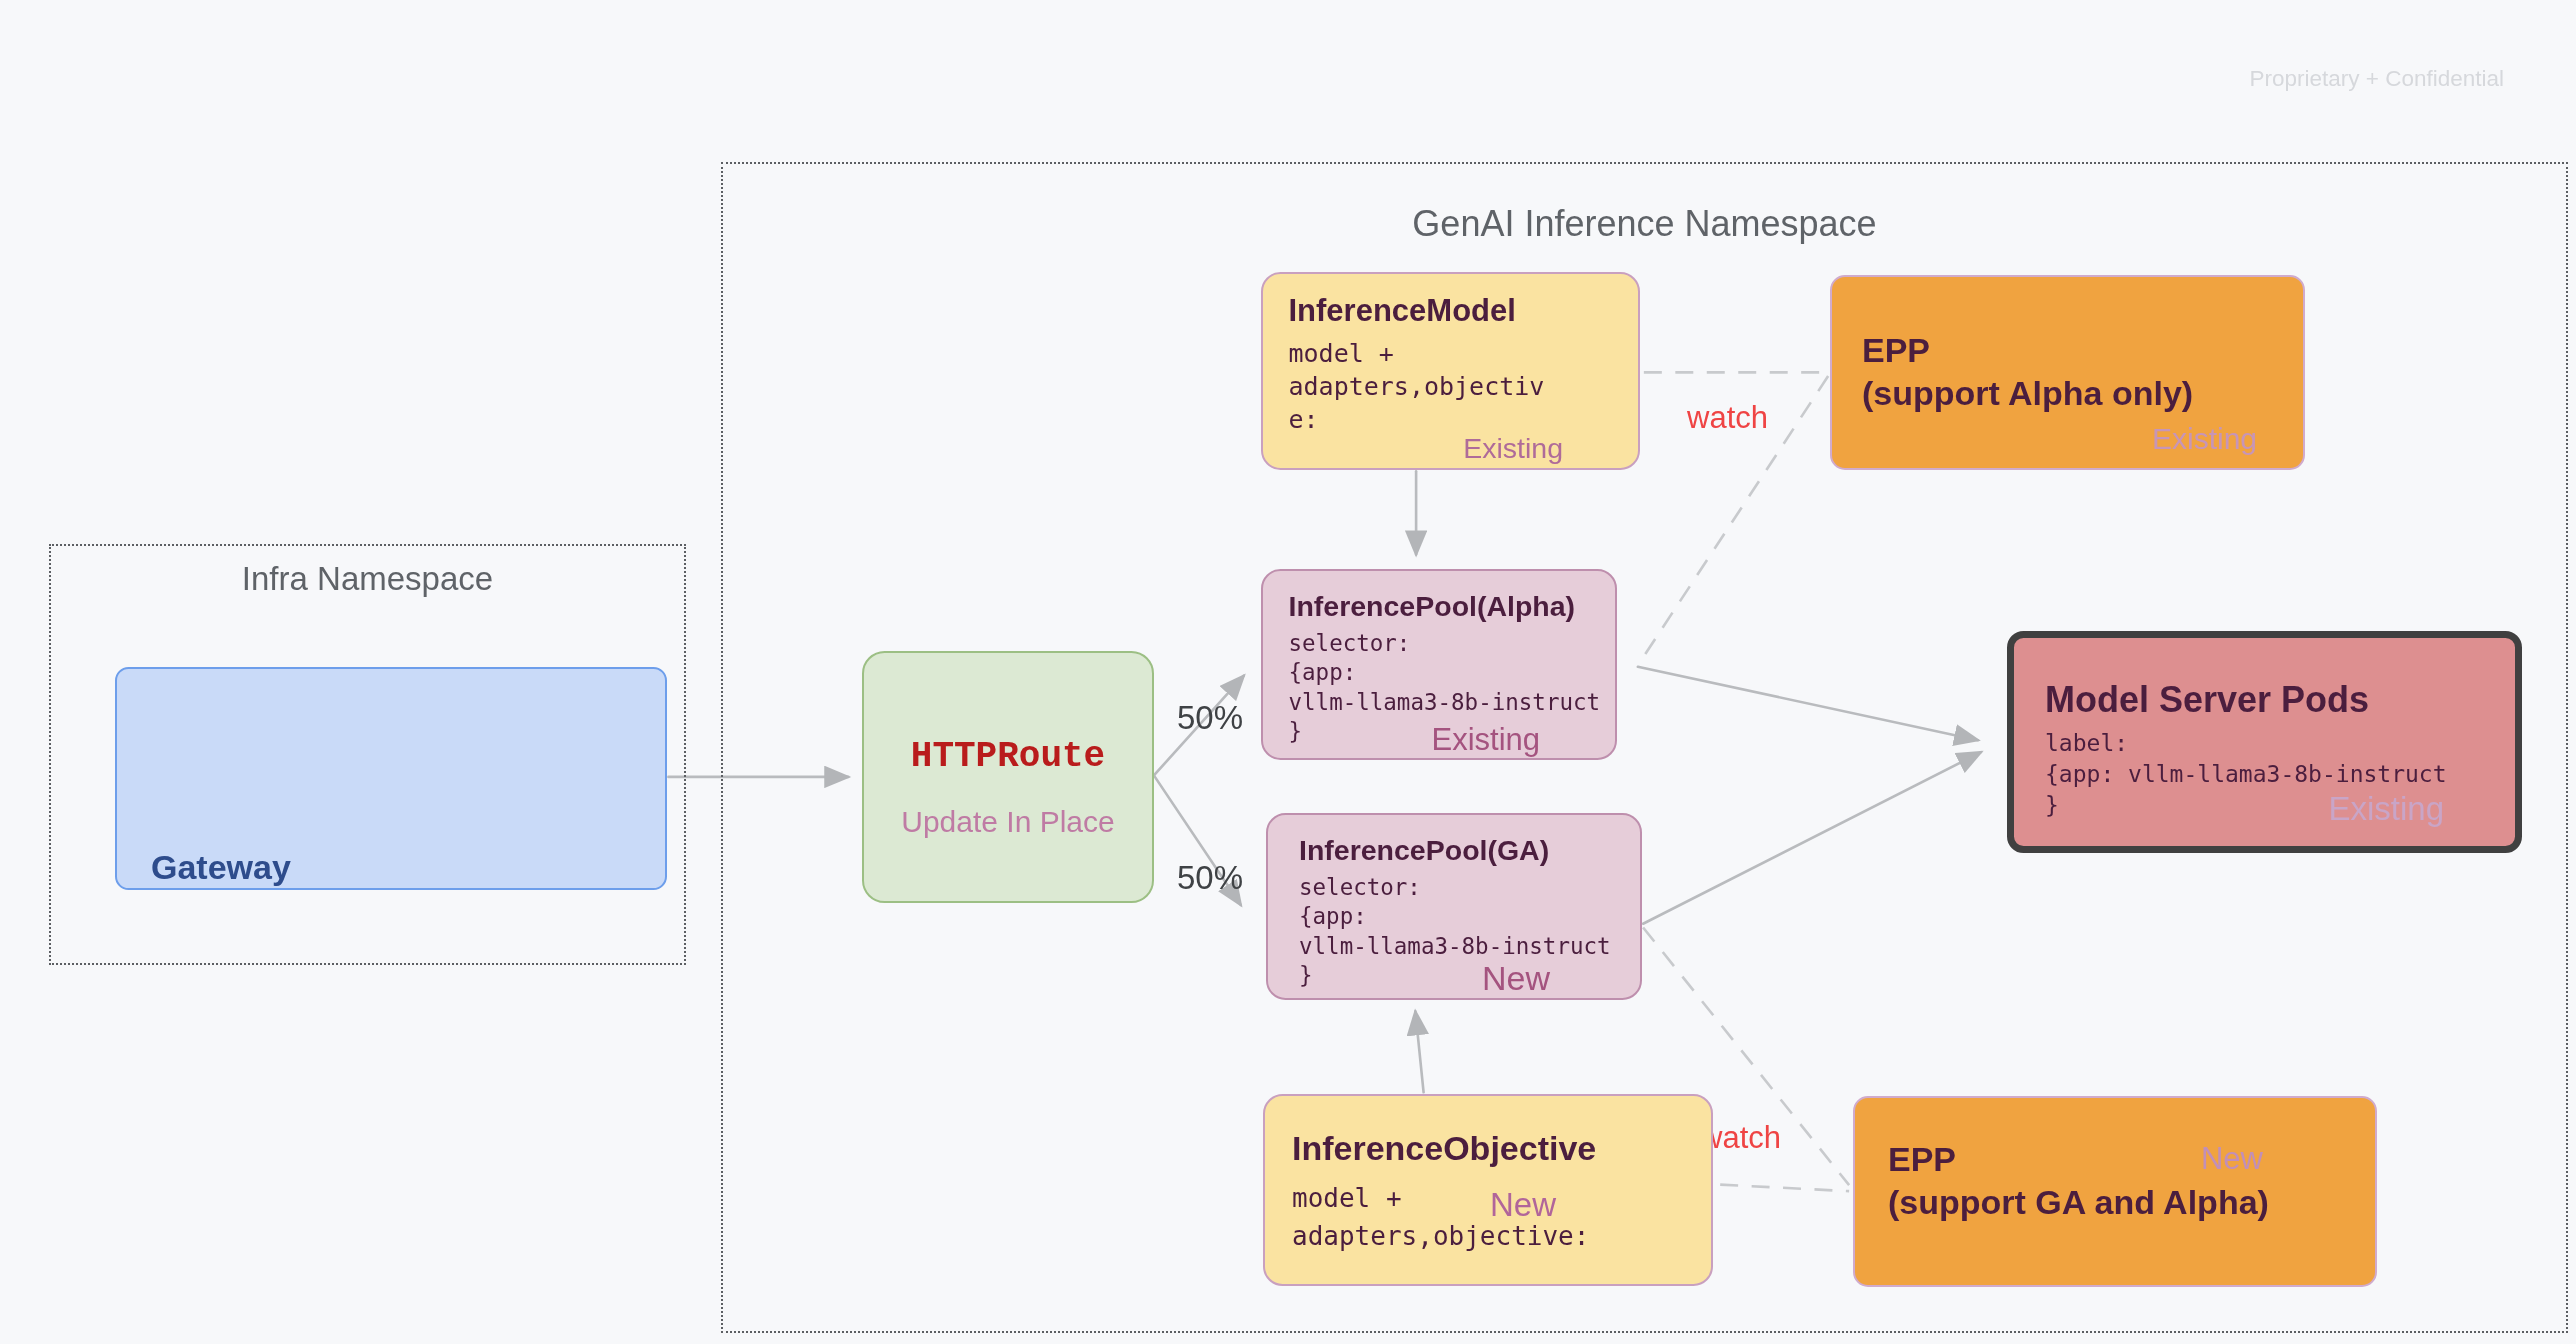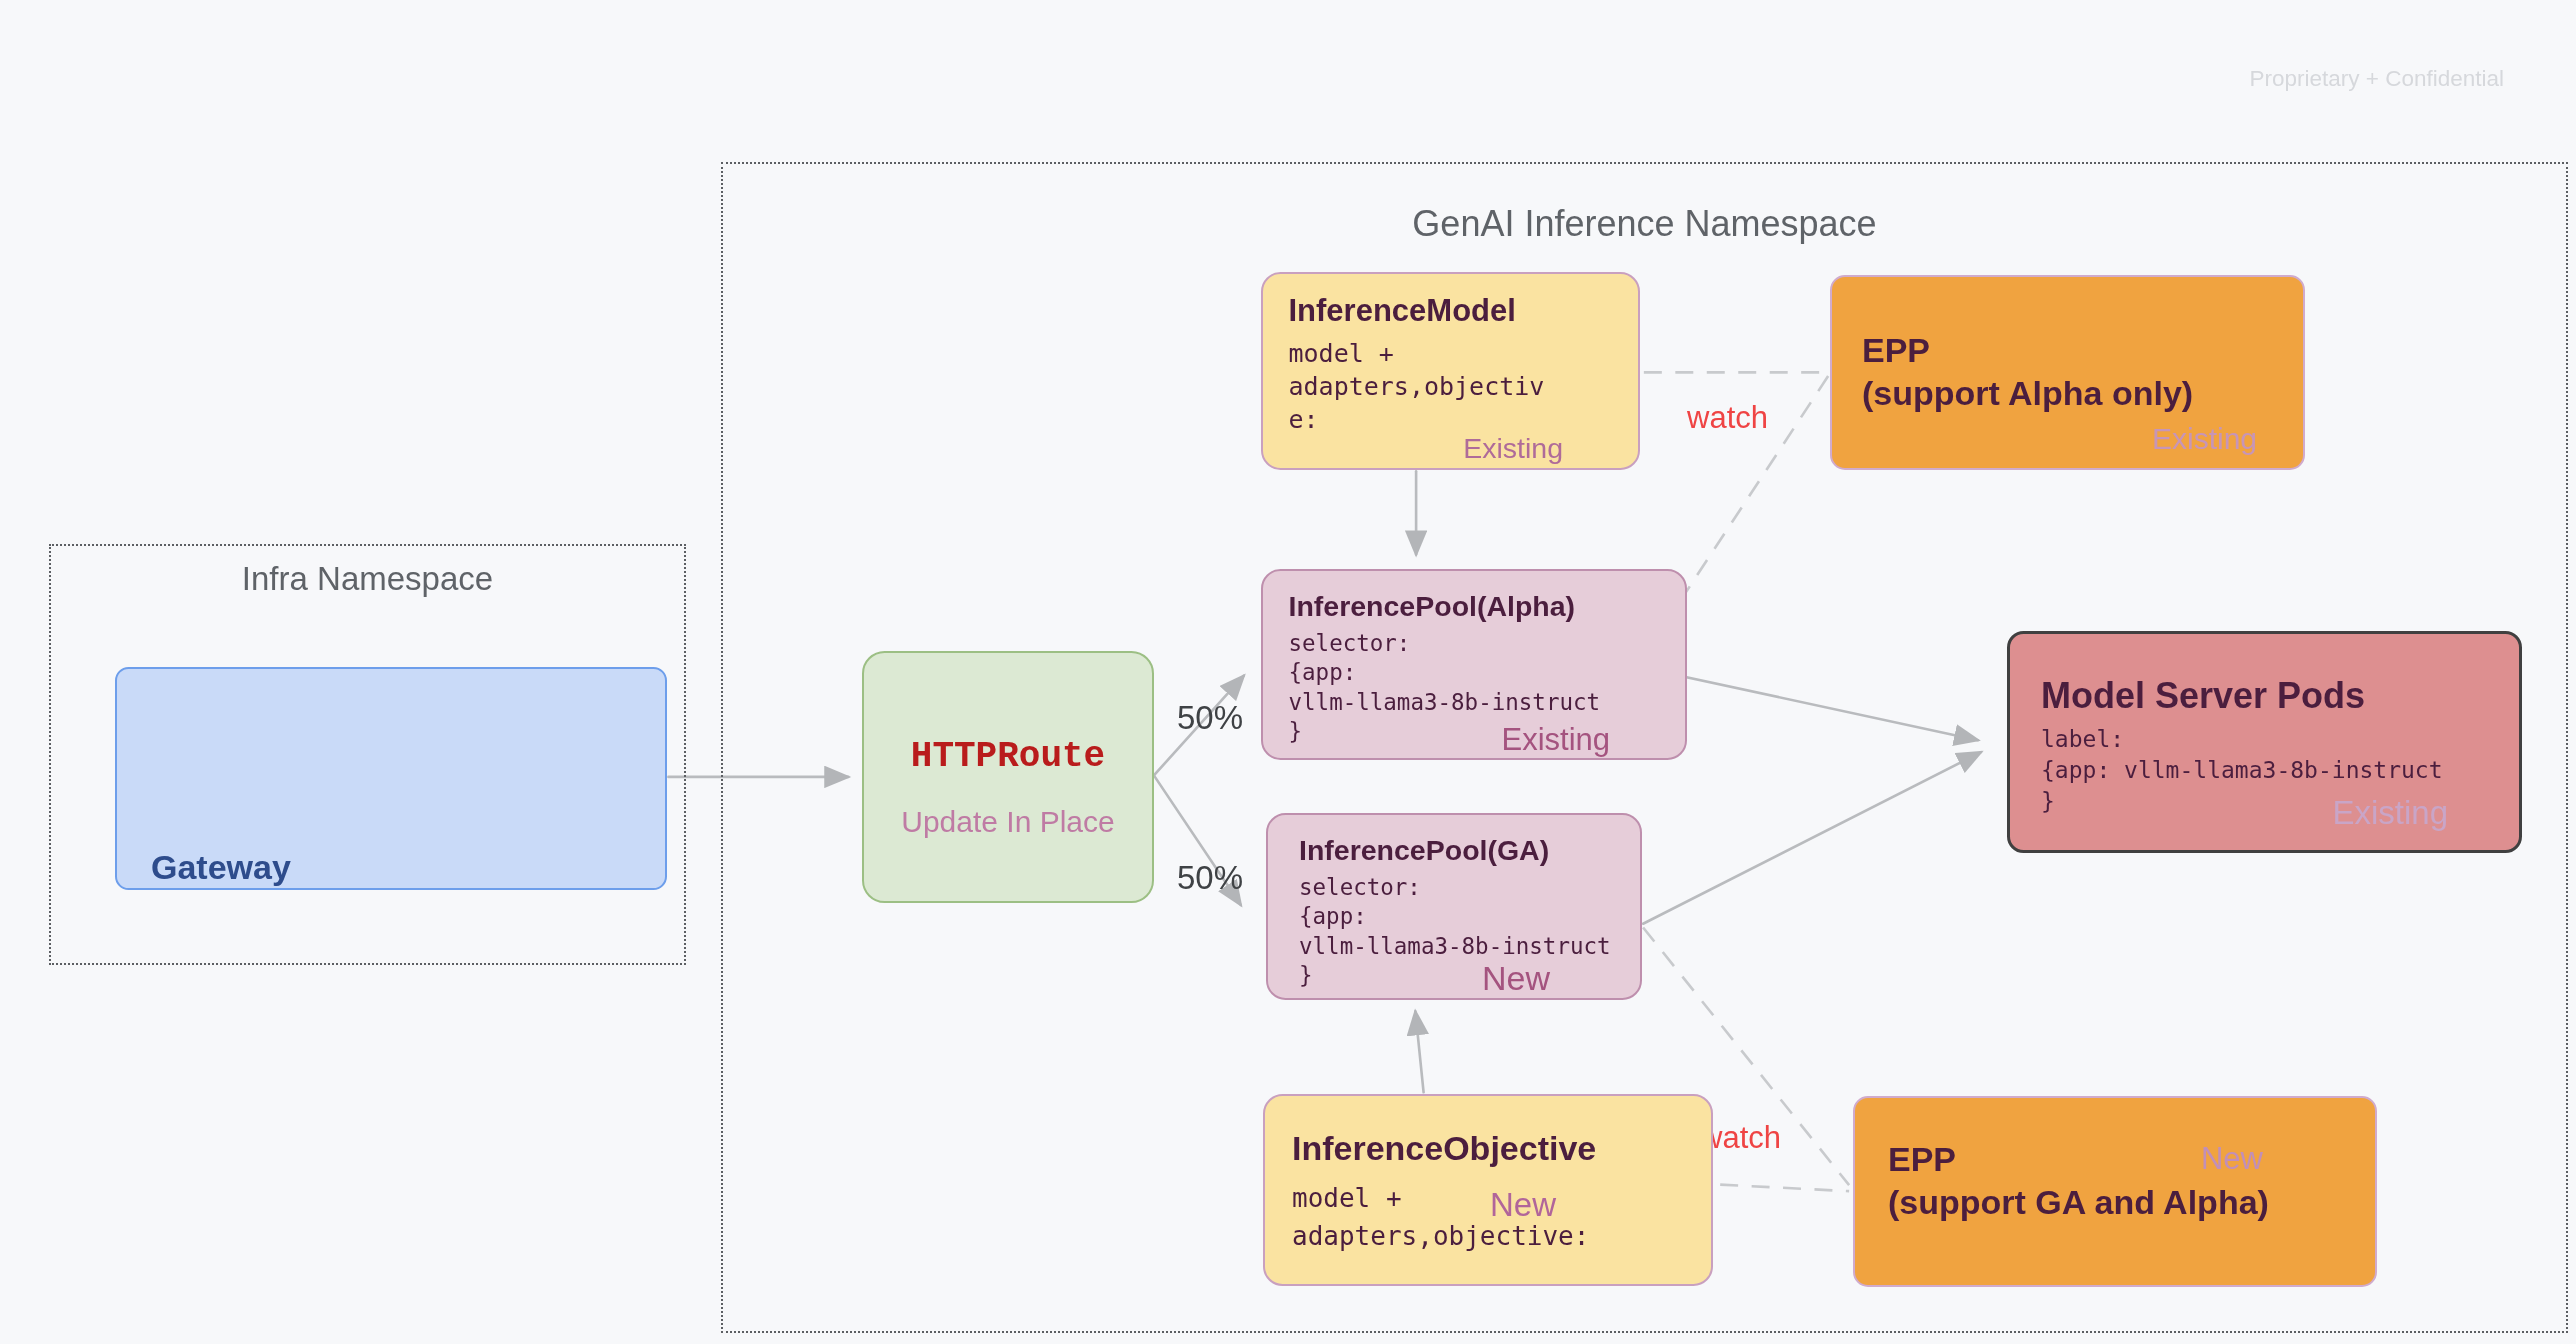--- a/index.html
+++ b/index.html
@@ -56,36 +56,36 @@
   #node-inference-model .node-title{font-size:31px;}
   #node-inference-model .node-code{font-size:25px;line-height:1.32;margin-top:6px;}
   #node-inference-model .status{right:75px;bottom:3px;font-size:28.5px;color:#af6b99;}
   #node-epp-alpha{
     left:1830px;top:275px;width:475px;height:195px;background:#f0a340;
     border:2.2px solid #d0abcd;border-radius:15px;padding:52px 0 0 30px;
   }
   #node-epp-alpha .node-title{font-size:34px;}
   #node-epp-alpha .status{right:46px;bottom:12px;font-size:30px;color:#c795b7;}
   #node-pool-alpha{
-    left:1261px;top:569px;width:426px;height:191px;background:#e6cdd9;
+    left:1261px;top:569px;width:356px;height:191px;background:#e6cdd9;
     border:2.2px solid #be8fad;border-radius:19.5px;padding:18px 0 0 25.5px;
   }
   #node-pool-alpha .node-title{font-size:28.5px;}
   #node-pool-alpha .node-code{font-size:22.5px;line-height:1.3;margin-top:4.5px;}
   #node-pool-alpha .status{right:75px;bottom:0px;font-size:31px;color:#a4537f;}
   #node-pool-ga{
     left:1266px;top:813px;width:376px;height:187px;background:#e6cdd9;
     border:2.2px solid #be8fad;border-radius:19.5px;padding:18px 0 0 31px;
   }
   #node-pool-ga .node-title{font-size:28.5px;}
   #node-pool-ga .node-code{font-size:22.5px;line-height:1.3;margin-top:4.5px;}
   #node-pool-ga .status{right:90px;bottom:0px;font-size:34px;color:#a4537f;}
   #node-model-server{
     left:2007px;top:631px;width:515px;height:222px;background:#dd8f90;
-    border:3px solid #404040;border-radius:16.5px;padding:39px 0 0 31px;
+    border:7px solid #404040;border-radius:16.5px;padding:39px 0 0 31px;
   }
   #node-model-server .node-title{font-size:36px;}
   #node-model-server .node-code{font-size:23px;line-height:1.35;margin-top:6px;}
   #node-model-server .status{right:71px;bottom:18px;font-size:33px;color:#c9a5c7;}
   #node-inference-objective{
     left:1263px;top:1094px;width:450px;height:192px;background:#fae3a1;
     border:2.2px solid #c9a0bf;border-radius:19.5px;padding:31px 0 0 27px;
   }
   #node-inference-objective .node-title{font-size:34px;}
   #node-inference-objective .node-code{font-size:26px;line-height:1.45;margin-top:10.5px;}

